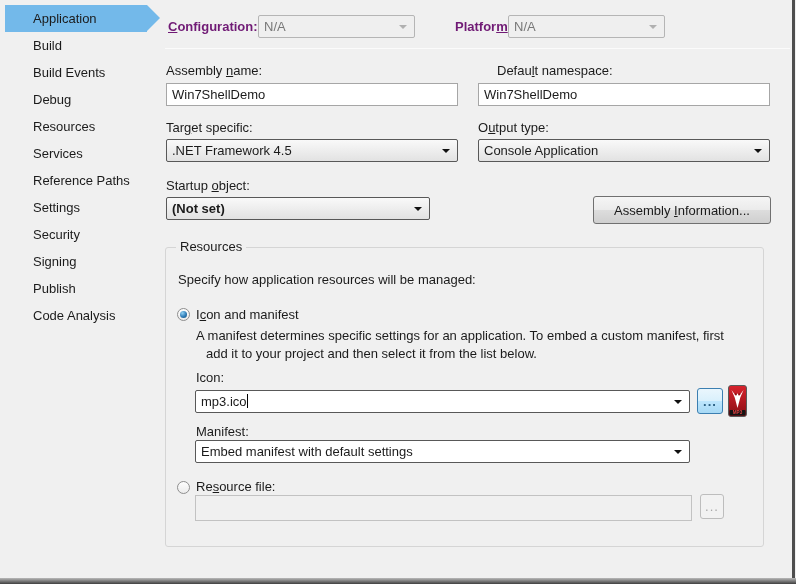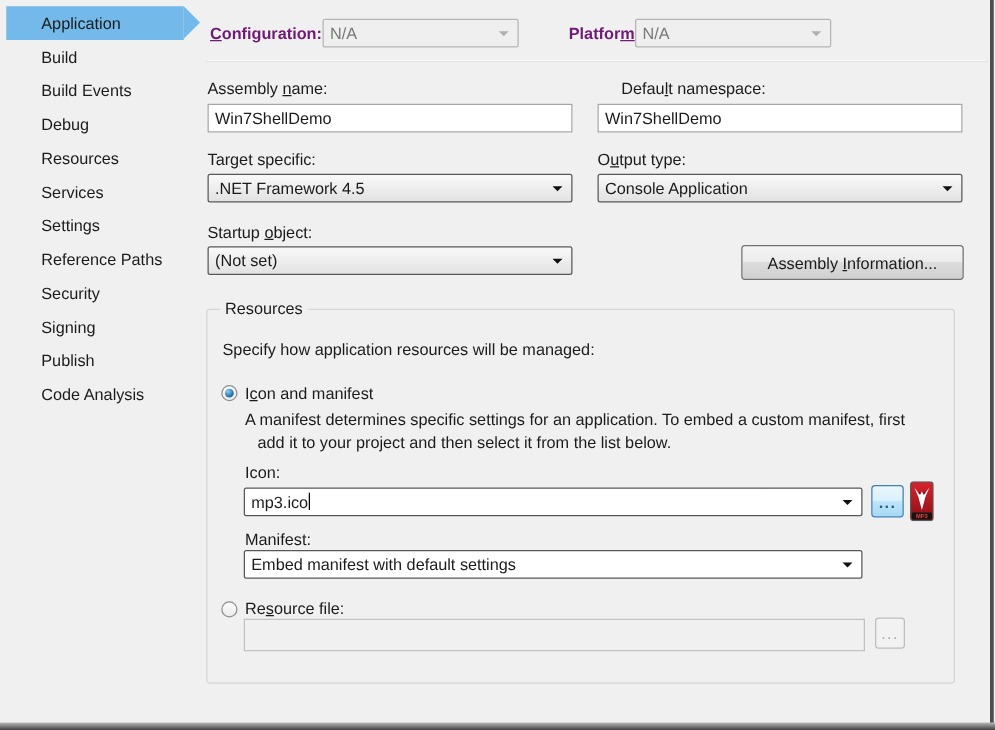--- a/index.html
+++ b/index.html
@@ -107,22 +107,22 @@
 
 <div id="app">
 
   <div id="sidebar">
     <div class="sb-item selected">Application</div>
     <div class="sb-item">Build</div>
     <div class="sb-item">Build Events</div>
     <div class="sb-item">Debug</div>
     <div class="sb-item">Resources</div>
     <div class="sb-item">Services</div>
+    <div class="sb-item">Reference Paths</div>
     <div class="sb-item">Settings</div>
-    <div class="sb-item">Reference Paths</div>
     <div class="sb-item">Security</div>
     <div class="sb-item">Signing</div>
     <div class="sb-item">Publish</div>
     <div class="sb-item">Code Analysis</div>
   </div>
 
   <div id="content">
 
     <span class="abs lbl disabled-lbl" style="left:3px; top:19px;"><span></span><u>C</u><span>onfiguration:</span></span>
     <div class="combo disabled" style="left:93px; top:15px; width:157px;">
@@ -146,21 +146,21 @@
       <span class="combo-text">.NET Framework 4.5</span>
       <span class="combo-arrow"></span>
     </div>
     <span class="abs lbl" style="left:313px; top:120px;"><span>O</span><u>u</u><span>tput type:</span></span>
     <div class="combo" style="left:313px; top:139px; width:292px;">
       <span class="combo-text">Console Application</span>
       <span class="combo-arrow"></span>
     </div>
 
     <span class="abs lbl" style="left:1px; top:178px;"><span>Startup </span><u>o</u><span>bject:</span></span>
-    <div class="combo" style="left:1px; top:197px; width:292px;">
+    <div class="combo" style="left:1px; top:197px; width:264px;font-weight:bold;">
       <span class="combo-text">(Not set)</span>
       <span class="combo-arrow"></span>
     </div>
     <button class="btn" style="left:428px; top:196px; width:178px; height:28px;"><span>Assembly </span><u>I</u><span>nformation...</span></button>
 
     <div id="groupbox">
       <span class="legend lbl">Resources</span>
 
       <span class="abs lbl" style="left:12px; top:24px;text-align:right;">Specify how application resources will be managed:</span>
 

